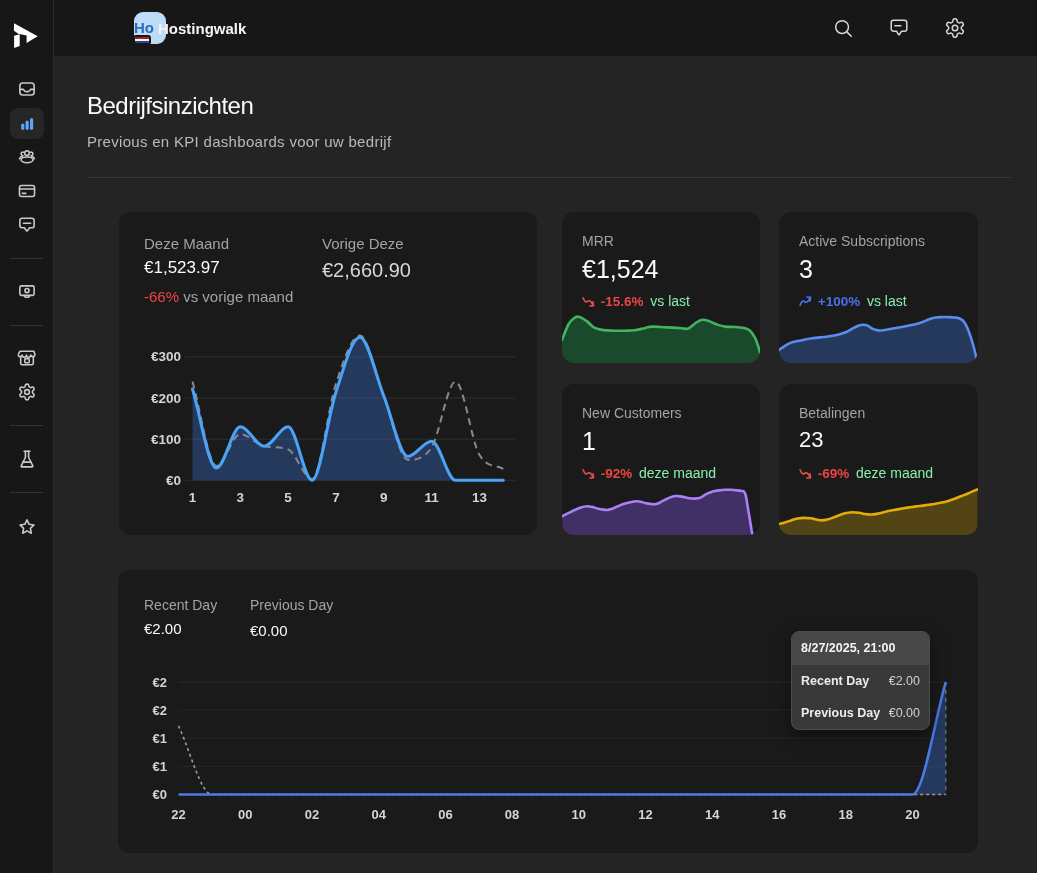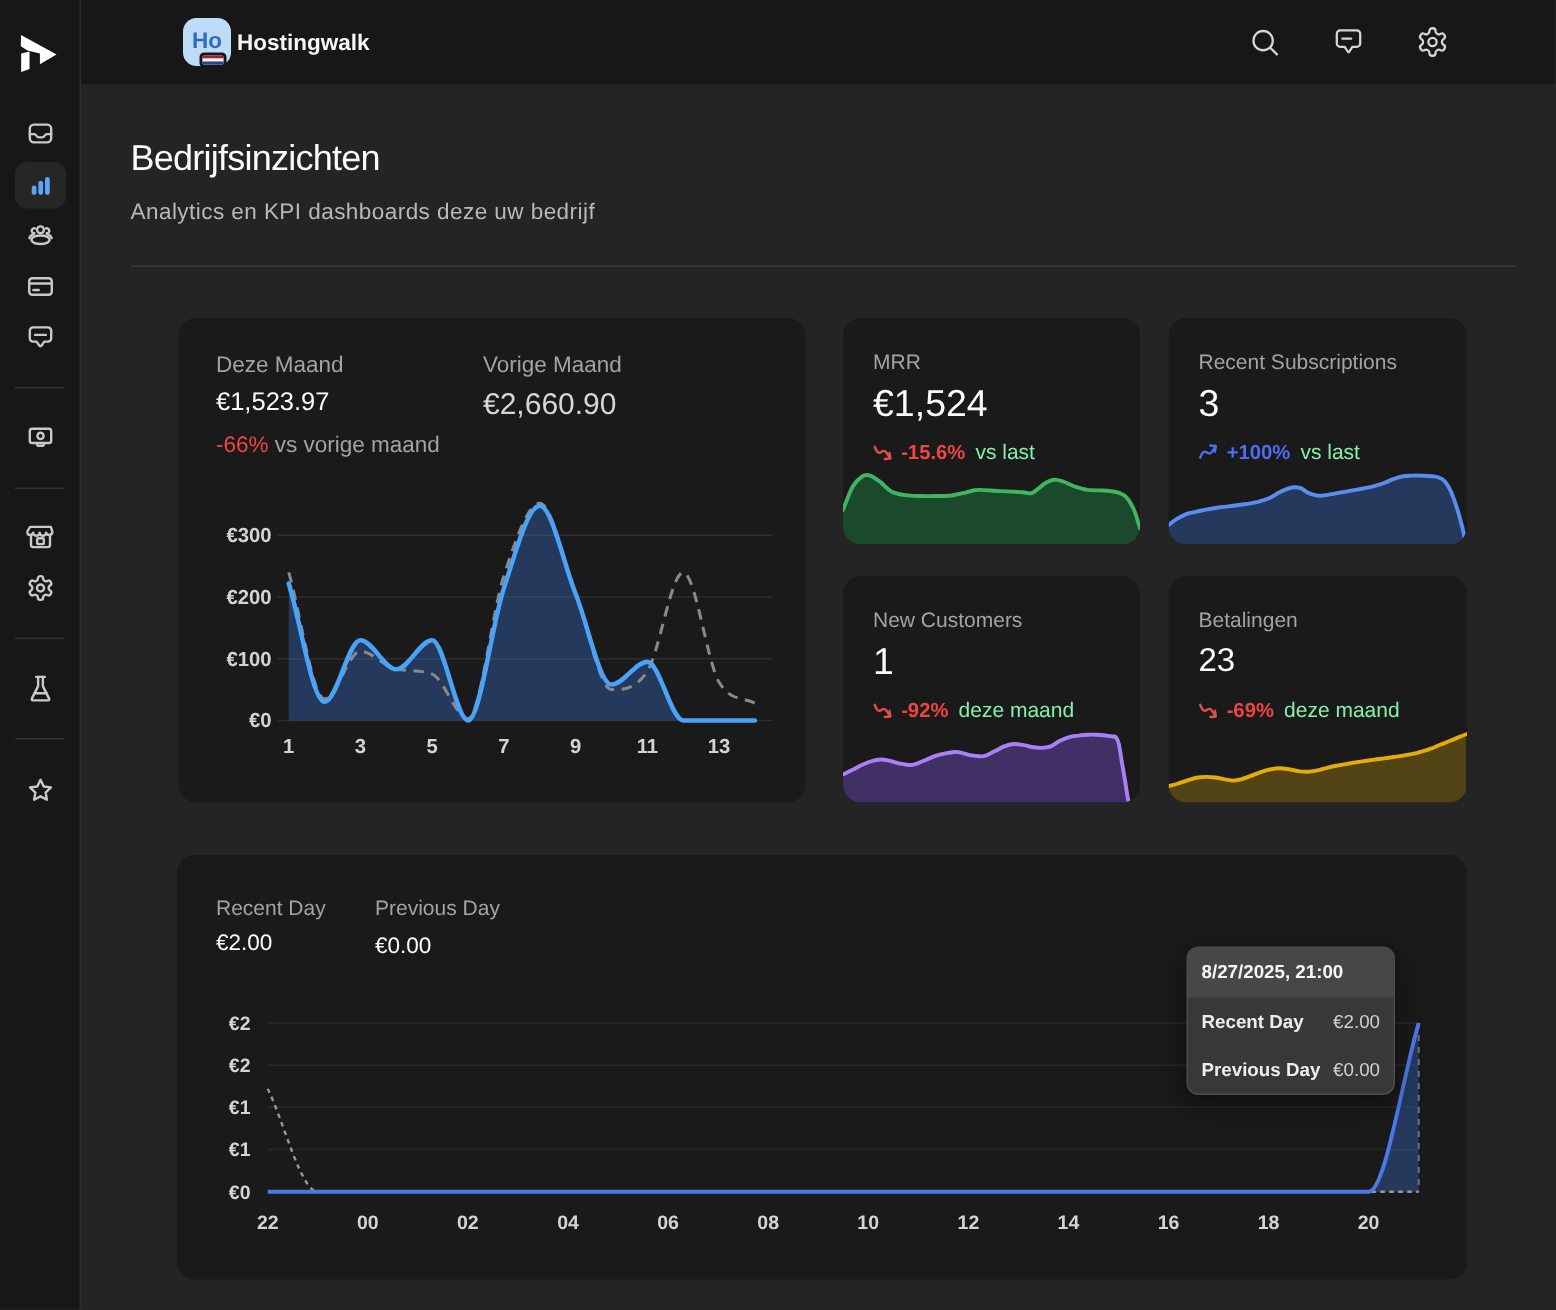--- a/index.html
+++ b/index.html
@@ -72,47 +72,47 @@
     </svg>
     <svg class="navicon" style="top:527px" width="19" height="19" viewBox="0 0 24 24" fill="none" stroke="#c9c9c9" stroke-width="2.02" stroke-linecap="round" stroke-linejoin="round">
       <path d="M12 3l2.7 5.6 6.1.8-4.5 4.3 1.1 6.1L12 16.9l-5.4 2.9 1.1-6.1-4.5-4.3 6.1-.8Z"></path>
     </svg>
     <div class="navdiv" style="top:258px"></div>
     <div class="navdiv" style="top:324.5px"></div>
     <div class="navdiv" style="top:424.5px"></div>
     <div class="navdiv" style="top:491.5px"></div>
   </div>
 <div class="header">
-    <div class="abs" style="left:68px;top:12px;width:32px;height:32px;background:#bedbf8;border-radius:9px;color:#2f6bbf;font-size:15px;font-weight:bold;text-align:center;line-height:32px">Ho</div>
+    <div class="abs" style="left:80px;top:12px;width:32px;height:32px;background:#bedbf8;border-radius:9px;color:#2f6bbf;font-size:15px;font-weight:bold;text-align:left;line-height:32px">Ho</div>
     <div class="abs" style="left:79px;top:35px;width:18px;height:10px;border-radius:3px;border:2px solid #171717;overflow:hidden;z-index:2">
       <div style="height:2px;background:#ae1c28"></div>
       <div style="height:2px;background:#f5f5f5"></div>
       <div style="height:2px;background:#21468b"></div>
     </div>
     <div class="abs" style="left:104px;top:20px;color:#f5f5f5;font-size:15px;font-weight:bold">Hostingwalk</div>
     <svg class="abs" style="left:778px;top:17px" width="22" height="22" viewBox="0 0 24 24" fill="none" stroke="#d6d6d6" stroke-width="1.65" stroke-linecap="round" stroke-linejoin="round">
       <circle cx="11" cy="11" r="7"></circle>
       <path d="M16.2 16.2 21 21"></path>
     </svg>
     <svg class="abs" style="left:834px;top:17px" width="22" height="22" viewBox="0 0 24 24" fill="none" stroke="#d6d6d6" stroke-width="1.65" stroke-linecap="round" stroke-linejoin="round">
       <path d="M20.5 6A2.5 2.5 0 0 0 18 3.5H6A2.5 2.5 0 0 0 3.5 6v7A2.5 2.5 0 0 0 6 15.5h3.2l2.3 3.6a.6.6 0 0 0 1 0l2.3-3.6H18a2.5 2.5 0 0 0 2.5-2.5Z"></path>
       <path d="M7.5 9.5h6.5"></path>
     </svg>
     <svg class="abs" style="left:890px;top:17px" width="22" height="22" viewBox="0 0 24 24" fill="none" stroke="#d6d6d6" stroke-width="1.65" stroke-linecap="round" stroke-linejoin="round">
       <path d="M12.22 2h-.44a2 2 0 0 0-2 2v.18a2 2 0 0 1-1 1.73l-.43.25a2 2 0 0 1-2 0l-.15-.08a2 2 0 0 0-2.73.73l-.22.38a2 2 0 0 0 .73 2.73l.15.1a2 2 0 0 1 1 1.72v.51a2 2 0 0 1-1 1.74l-.15.09a2 2 0 0 0-.73 2.73l.22.38a2 2 0 0 0 2.73.73l.15-.08a2 2 0 0 1 2 0l.43.25a2 2 0 0 1 1 1.73V20a2 2 0 0 0 2 2h.44a2 2 0 0 0 2-2v-.18a2 2 0 0 1 1-1.73l.43-.25a2 2 0 0 1 2 0l.15.08a2 2 0 0 0 2.73-.73l.22-.39a2 2 0 0 0-.73-2.73l-.15-.08a2 2 0 0 1-1-1.74v-.5a2 2 0 0 1 1-1.74l.15-.09a2 2 0 0 0 .73-2.73l-.22-.38a2 2 0 0 0-2.73-.73l-.15.08a2 2 0 0 1-2 0l-.43-.25a2 2 0 0 1-1-1.73V4a2 2 0 0 0-2-2z"></path>
       <circle cx="12" cy="12" r="3"></circle>
     </svg>
   </div>
 <div class="abs" style="left:87px;top:92px;color:#fafafa;font-size:24px;font-weight:normal;letter-spacing:-0.5px">Bedrijfsinzichten</div>
-<div class="abs" style="left:87px;top:133px;color:#b9b9b9;font-size:15px;letter-spacing:0.3px">Analytics en KPI dashboards deze uw bedrijf</div>
+<div class="abs" style="left:87px;top:133px;color:#b9b9b9;font-size:15px;letter-spacing:0.3px">Previous en KPI dashboards voor uw bedrijf</div>
 <div class="abs" style="left:87px;top:177px;width:924px;height:1px;background:#3a3a3a"></div>
 <div class="card" style="left:119px;top:212px;width:418px;height:323px">
     <div class="lbl" style="left:25px;top:23px">Deze Maand</div>
     <div class="val" style="left:25px;top:46px;font-size:17px">€1,523.97</div>
-    <div class="lbl" style="left:203px;top:23px">Vorige Maand</div>
+    <div class="lbl" style="left:203px;top:23px">Vorige Deze</div>
     <div class="val" style="left:203px;top:47px;font-size:20px;color:#d6d6d6">€2,660.90</div>
     <div class="abs" style="left:25px;top:76px;font-size:15px;white-space:nowrap"><span style="color:#ef4444">-66%</span> <span style="color:#a3a3a3">vs vorige maand</span></div>
     <svg class="abs" style="left:0;top:0" width="418" height="323" viewBox="0 0 418 323">
       <line x1="66" y1="144.9" x2="396" y2="144.9" stroke="#2e2e2e" stroke-width="1"></line>
       <line x1="66" y1="186.0" x2="396" y2="186.0" stroke="#2e2e2e" stroke-width="1"></line>
       <line x1="66" y1="227.2" x2="396" y2="227.2" stroke="#2e2e2e" stroke-width="1"></line>
       <line x1="66" y1="268.3" x2="396" y2="268.3" stroke="#2e2e2e" stroke-width="1"></line>
       <path d="M73.5,177.0 C81.5,203.3 89.4,256.0 97.4,256.0 C105.4,256.0 113.3,214.8 121.3,214.8 C129.3,214.8 137.3,234.2 145.2,234.2 C153.2,234.2 161.2,214.8 169.1,214.8 C177.1,214.8 185.1,268.3 193.1,268.3 C201.0,268.3 209.0,203.7 217.0,179.9 C224.9,156.0 232.9,125.2 240.9,125.2 C248.8,125.2 256.8,164.1 264.8,184.0 C272.8,203.9 280.7,244.4 288.7,244.4 C296.7,244.4 304.6,229.2 312.6,229.2 C320.6,229.2 328.5,268.3 336.5,268.3 C344.5,268.3 352.4,268.3 360.4,268.3 C368.4,268.3 376.4,268.3 384.3,268.3 L384.3,268.3 L73.5,268.3 Z" fill="#3b82f6" fill-opacity="0.3"></path>
       <path d="M73.5,169.6 C81.5,197.7 89.4,253.9 97.4,253.9 C105.4,253.9 113.3,222.2 121.3,222.2 C129.3,222.2 137.3,232.8 145.2,234.2 C153.2,235.5 161.2,234.5 169.1,237.4 C177.1,240.4 185.1,267.1 193.1,267.1 C201.0,267.1 209.0,195.6 217.0,171.6 C224.9,147.7 232.9,123.5 240.9,123.5 C248.8,123.5 256.8,163.3 264.8,184.0 C272.8,204.7 280.7,247.7 288.7,247.7 C296.7,247.7 304.6,247.7 312.6,235.4 C320.6,223.1 328.5,169.6 336.5,169.6 C344.5,169.6 352.4,229.5 360.4,242.8 C368.4,256.1 376.4,252.5 384.3,256.8" fill="none" stroke="#8a8a8a" stroke-width="2" stroke-dasharray="7 5"></path>
       <path d="M73.5,177.0 C81.5,203.3 89.4,256.0 97.4,256.0 C105.4,256.0 113.3,214.8 121.3,214.8 C129.3,214.8 137.3,234.2 145.2,234.2 C153.2,234.2 161.2,214.8 169.1,214.8 C177.1,214.8 185.1,268.3 193.1,268.3 C201.0,268.3 209.0,203.7 217.0,179.9 C224.9,156.0 232.9,125.2 240.9,125.2 C248.8,125.2 256.8,164.1 264.8,184.0 C272.8,203.9 280.7,244.4 288.7,244.4 C296.7,244.4 304.6,229.2 312.6,229.2 C320.6,229.2 328.5,268.3 336.5,268.3 C344.5,268.3 352.4,268.3 360.4,268.3 C368.4,268.3 376.4,268.3 384.3,268.3" fill="none" stroke="#4ba3f7" stroke-width="3" stroke-linecap="round"></path>
@@ -135,21 +135,21 @@
     <div class="trend" style="left:20px;top:81px;color:#ef4444"><svg style="vertical-align:-2px" width="15" height="13" viewBox="0 0 16 13" fill="none" stroke="#e34f4f" stroke-width="1.7" stroke-linecap="round" stroke-linejoin="round">
         <path d="M1.2 2.6 C2.5 6.2 4 7.7 5.7 6.5 C7.2 5.4 8.1 5 9.3 6.5 C10.3 7.8 11.2 9.3 12.1 10.6"></path>
         <path d="M8.4 11.3 L12.3 10.9 L11.7 6.9"></path>
       </svg> -15.6% <span class="g">vs last</span></div>
     <svg class="abs" style="left:0;top:0" width="198" height="151" viewBox="0 0 198 151">
       <path d="M0.0,128.0 C1.1,125.4 4.3,116.2 6.4,112.5 C8.5,108.8 10.7,107.0 12.6,105.7 C14.5,104.4 15.6,104.3 17.7,104.9 C19.8,105.5 22.6,107.6 25.0,109.4 C27.4,111.2 29.5,114.1 32.2,115.6 C35.0,117.0 38.2,117.6 41.5,118.1 C44.8,118.6 48.4,118.6 51.8,118.7 C55.2,118.8 58.7,118.8 62.1,118.7 C65.5,118.6 69.3,118.7 72.4,118.3 C75.5,117.9 78.3,117.1 80.7,116.6 C83.1,116.0 85.2,115.3 86.9,115.0 C88.6,114.7 88.6,114.6 91.0,114.6 C93.4,114.6 98.2,115.0 101.3,115.2 C104.4,115.4 106.5,115.4 109.6,115.6 C112.7,115.8 117.2,116.0 119.9,116.2 C122.7,116.4 123.7,117.5 126.1,116.6 C128.5,115.6 131.9,112.0 134.3,110.5 C136.7,109.0 138.4,108.0 140.5,107.8 C142.6,107.5 144.3,108.2 146.7,109.0 C149.1,109.8 152.2,111.6 154.9,112.5 C157.7,113.4 160.1,114.2 163.2,114.6 C166.3,115.0 170.4,114.8 173.5,115.0 C176.6,115.2 179.4,115.4 181.8,116.0 C184.2,116.6 186.1,117.0 188.0,118.7 C189.9,120.4 191.7,123.3 193.1,125.9 C194.5,128.5 195.4,131.8 196.2,134.2 C197.0,136.6 197.7,139.4 198.0,140.4 L198.0,152 L0.0,152 Z" fill="#22c55e" fill-opacity="0.28"></path>
       <path d="M0.0,128.0 C1.1,125.4 4.3,116.2 6.4,112.5 C8.5,108.8 10.7,107.0 12.6,105.7 C14.5,104.4 15.6,104.3 17.7,104.9 C19.8,105.5 22.6,107.6 25.0,109.4 C27.4,111.2 29.5,114.1 32.2,115.6 C35.0,117.0 38.2,117.6 41.5,118.1 C44.8,118.6 48.4,118.6 51.8,118.7 C55.2,118.8 58.7,118.8 62.1,118.7 C65.5,118.6 69.3,118.7 72.4,118.3 C75.5,117.9 78.3,117.1 80.7,116.6 C83.1,116.0 85.2,115.3 86.9,115.0 C88.6,114.7 88.6,114.6 91.0,114.6 C93.4,114.6 98.2,115.0 101.3,115.2 C104.4,115.4 106.5,115.4 109.6,115.6 C112.7,115.8 117.2,116.0 119.9,116.2 C122.7,116.4 123.7,117.5 126.1,116.6 C128.5,115.6 131.9,112.0 134.3,110.5 C136.7,109.0 138.4,108.0 140.5,107.8 C142.6,107.5 144.3,108.2 146.7,109.0 C149.1,109.8 152.2,111.6 154.9,112.5 C157.7,113.4 160.1,114.2 163.2,114.6 C166.3,115.0 170.4,114.8 173.5,115.0 C176.6,115.2 179.4,115.4 181.8,116.0 C184.2,116.6 186.1,117.0 188.0,118.7 C189.9,120.4 191.7,123.3 193.1,125.9 C194.5,128.5 195.4,131.8 196.2,134.2 C197.0,136.6 197.7,139.4 198.0,140.4" fill="none" stroke="#41b45f" stroke-width="2.6" stroke-linecap="round"></path>
     </svg>
   </div>
 <div class="card" style="left:779px;top:212px;width:199px;height:151px">
-    <div class="lbl2" style="left:20px;top:21px">Recent Subscriptions</div>
+    <div class="lbl2" style="left:20px;top:21px">Active Subscriptions</div>
     <div class="val" style="left:20px;top:43px;font-size:25px">3</div>
     <div class="trend" style="left:20px;top:81px;color:#4d6ef2"><svg style="vertical-align:-2px" width="15" height="13" viewBox="0 0 16 13" fill="none" stroke="#4d6ef2" stroke-width="1.7" stroke-linecap="round" stroke-linejoin="round">
         <path d="M1.2 10.4 C2.5 6.8 4 5.3 5.7 6.5 C7.2 7.6 8.1 8 9.3 6.5 C10.3 5.2 11.2 3.7 12.1 2.4"></path>
         <path d="M8.4 1.7 L12.3 2.1 L11.7 6.1"></path>
       </svg> +100% <span class="g">vs last</span></div>
     <svg class="abs" style="left:0;top:0" width="199" height="151" viewBox="0 0 199 151">
       <path d="M0.0,138.0 C1.0,137.3 3.9,135.0 5.9,133.8 C7.9,132.6 10.1,131.4 12.2,130.6 C14.3,129.8 16.5,129.6 18.6,129.1 C20.7,128.6 22.4,128.3 24.9,127.8 C27.4,127.3 30.6,126.7 33.4,126.3 C36.2,125.9 39.1,125.6 41.9,125.3 C44.7,125.0 47.6,124.6 50.4,124.2 C53.2,123.8 56.8,123.2 58.9,122.7 C61.0,122.2 61.7,122.0 63.1,121.5 C64.5,121.0 65.6,120.8 67.4,120.0 C69.2,119.2 71.6,117.5 73.7,116.4 C75.8,115.3 78.3,114.2 80.1,113.6 C81.9,113.0 82.9,112.8 84.3,112.8 C85.7,112.8 87.2,113.0 88.6,113.6 C90.0,114.2 91.4,115.7 92.8,116.4 C94.2,117.1 95.7,117.6 97.1,117.9 C98.5,118.2 99.2,118.6 101.3,118.5 C103.4,118.4 107.0,117.7 109.8,117.2 C112.6,116.7 115.5,116.2 118.3,115.7 C121.1,115.2 124.0,114.7 126.8,114.2 C129.6,113.7 132.4,113.3 135.2,112.6 C138.0,111.9 141.2,110.9 143.7,110.0 C146.2,109.1 148.0,108.0 150.1,107.3 C152.2,106.5 154.4,105.9 156.5,105.5 C158.6,105.1 160.7,105.2 162.8,105.1 C164.9,105.0 167.1,105.0 169.2,105.1 C171.3,105.2 173.8,105.3 175.6,105.5 C177.4,105.7 178.4,105.7 179.8,106.2 C181.2,106.7 182.6,107.1 184.0,108.7 C185.4,110.3 186.9,112.6 188.3,115.7 C189.7,118.8 191.2,123.4 192.5,127.4 C193.8,131.5 195.2,136.7 196.0,140.0 C196.8,143.3 197.2,145.8 197.5,147.0 L197.5,152 L0.0,152 Z" fill="#3b82f6" fill-opacity="0.3"></path>
       <path d="M0.0,138.0 C1.0,137.3 3.9,135.0 5.9,133.8 C7.9,132.6 10.1,131.4 12.2,130.6 C14.3,129.8 16.5,129.6 18.6,129.1 C20.7,128.6 22.4,128.3 24.9,127.8 C27.4,127.3 30.6,126.7 33.4,126.3 C36.2,125.9 39.1,125.6 41.9,125.3 C44.7,125.0 47.6,124.6 50.4,124.2 C53.2,123.8 56.8,123.2 58.9,122.7 C61.0,122.2 61.7,122.0 63.1,121.5 C64.5,121.0 65.6,120.8 67.4,120.0 C69.2,119.2 71.6,117.5 73.7,116.4 C75.8,115.3 78.3,114.2 80.1,113.6 C81.9,113.0 82.9,112.8 84.3,112.8 C85.7,112.8 87.2,113.0 88.6,113.6 C90.0,114.2 91.4,115.7 92.8,116.4 C94.2,117.1 95.7,117.6 97.1,117.9 C98.5,118.2 99.2,118.6 101.3,118.5 C103.4,118.4 107.0,117.7 109.8,117.2 C112.6,116.7 115.5,116.2 118.3,115.7 C121.1,115.2 124.0,114.7 126.8,114.2 C129.6,113.7 132.4,113.3 135.2,112.6 C138.0,111.9 141.2,110.9 143.7,110.0 C146.2,109.1 148.0,108.0 150.1,107.3 C152.2,106.5 154.4,105.9 156.5,105.5 C158.6,105.1 160.7,105.2 162.8,105.1 C164.9,105.0 167.1,105.0 169.2,105.1 C171.3,105.2 173.8,105.3 175.6,105.5 C177.4,105.7 178.4,105.7 179.8,106.2 C181.2,106.7 182.6,107.1 184.0,108.7 C185.4,110.3 186.9,112.6 188.3,115.7 C189.7,118.8 191.2,123.4 192.5,127.4 C193.8,131.5 195.2,136.7 196.0,140.0 C196.8,143.3 197.2,145.8 197.5,147.0" fill="none" stroke="#5b8cef" stroke-width="2.6" stroke-linecap="round"></path>
     </svg>
   </div>

